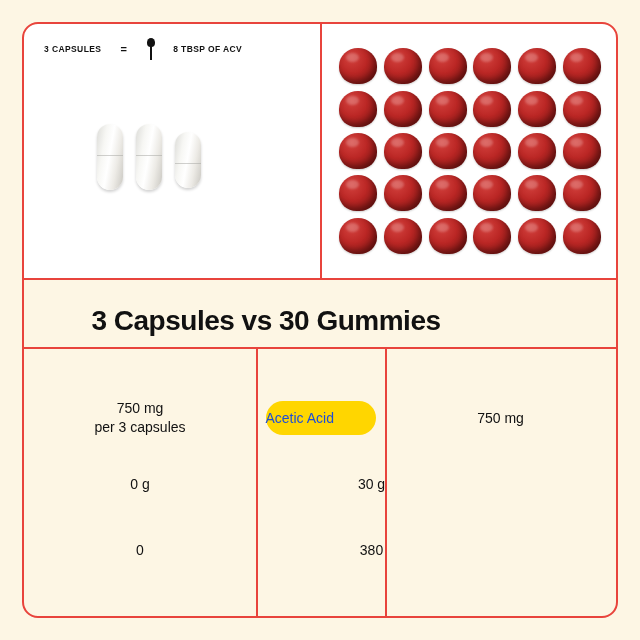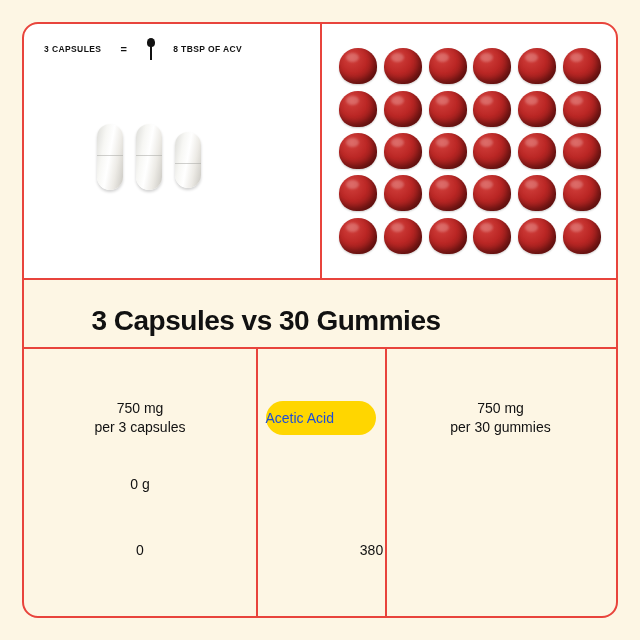--- a/index.html
+++ b/index.html
@@ -345,28 +345,30 @@
     <div class="row r1">
       <div class="cell-left">
         <div>750 mg</div>
         <div>per 3 capsules</div>
       </div>
       <div class="cell-mid">
         <div class="pill">Acetic Acid</div>
       </div>
       <div class="cell-right">
         <div>750 mg</div>
-        <div>per 30 gummies</div>
       </div>
     </div>
 
     <div class="row r2">
       <div class="cell-left">
         <div>0 g</div>
       </div>
+      <div class="cell-right">
+        <div>30 g</div>
+      </div>
     </div>
 
     <div class="row r3">
       <div class="cell-left">
         <div>0</div>
       </div>
       <div class="cell-right">
         <div>380</div>
       </div>
     </div>

